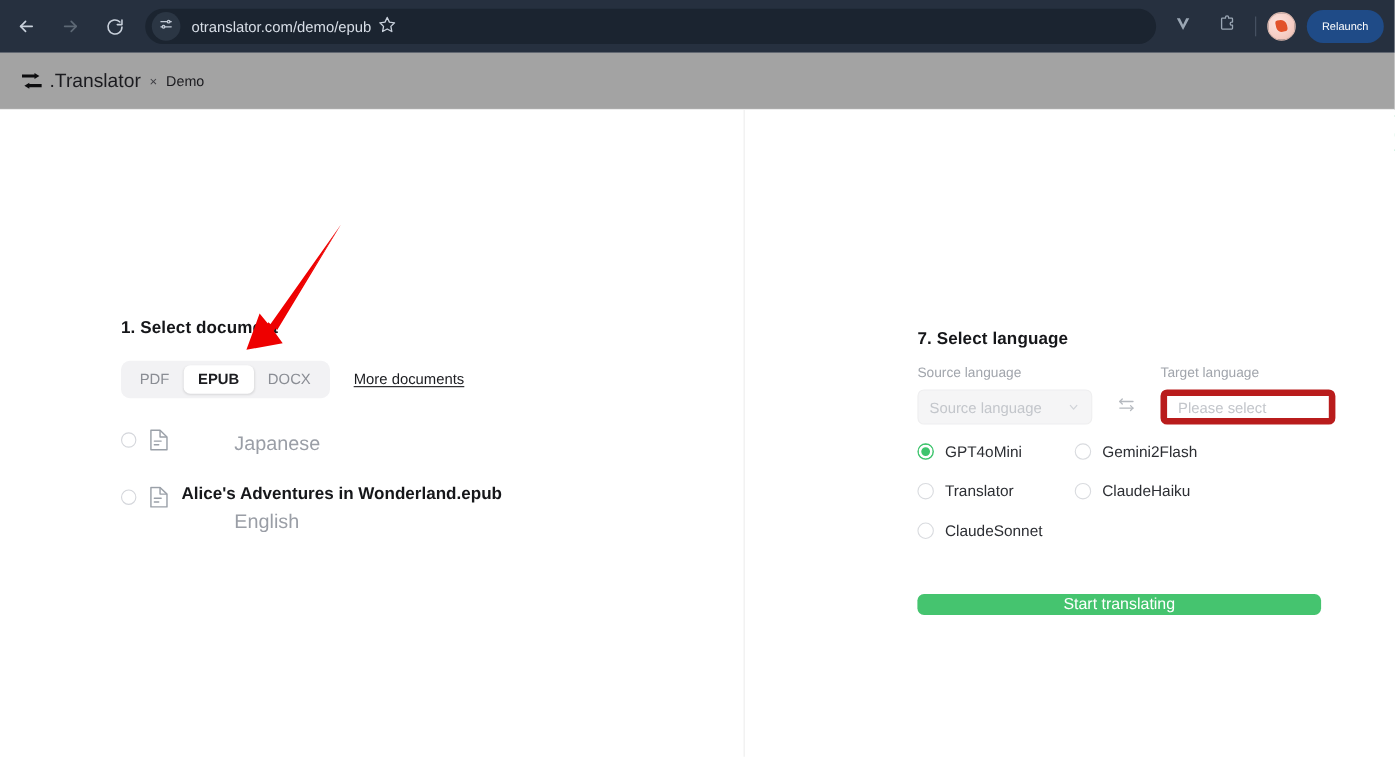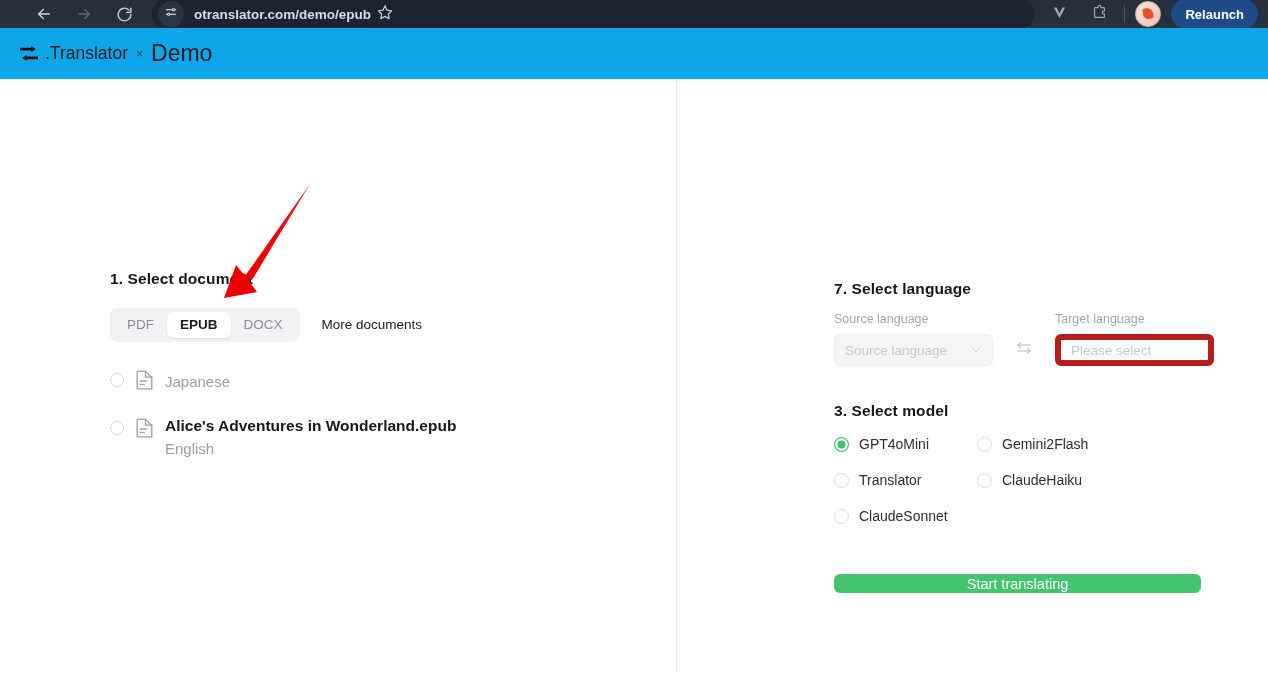--- a/index.html
+++ b/index.html
@@ -10,27 +10,26 @@
   body {
     width: 1268px;
     height: 688px;
     overflow: hidden;
     font-family: "Liberation Sans", sans-serif;
     -webkit-font-smoothing: antialiased;
   }
 
   
   .browser-bar {
-    height: 28px;
+    height: 48px;
     background: #26303f;
     display: flex;
     align-items: center;
-    padding: 0 10px 0 24px;
-    box-sizing: border-box;
-    font-weight: bold;
+    padding: 0 10px 0 4px;
+    box-sizing: border-box;
   }
   .nav-btn {
     width: 32px;
     height: 32px;
     margin: 0 4px;
     display: flex;
     align-items: center;
     justify-content: center;
     border-radius: 50%;
     color: #c9d1dc;
@@ -117,32 +116,32 @@
     background: #e2522a;
     border-radius: 2px 6px 3px 5px;
     transform: rotate(-12deg);
   }
   .relaunch-btn {
     margin-left: 10px;
     height: 30px;
     padding: 0 14px;
     background: #1f4b87;
     color: #ffffff;
-    font-size: 13px;
+    font-size: 10px;
     border-radius: 15px;
     display: flex;
     align-items: center;
     white-space: nowrap;
     flex: none;
   }
 
   
   .site-header {
     height: 52px;
-    background: #0ea5e9;
+    background: #a3a3a3;
     border-bottom: 1px solid #ececec;
     display: flex;
     align-items: center;
     padding: 0 0 0 20px;
     box-sizing: border-box;
     position: relative;
   }
   .brand {
     display: flex;
     align-items: center;
@@ -160,21 +159,21 @@
     font-size: 17.5px;
     color: #1b1b1f;
     font-weight: 400;
   }
   .brand-x {
     font-size: 12px;
     color: #3c3c42;
     padding: 0 1px;
   }
   .brand-demo {
-    font-size: 23px;
+    font-size: 13px;
     color: #1b1b1f;
   }
   .translate-cta {
     position: absolute;
     left: 1122px;
     top: 57px;
     height: 30px;
     padding: 0 18px;
     border: 1px solid #4cc98a;
     border-radius: 16px;
@@ -240,20 +239,21 @@
   .seg-item.active {
     background: #ffffff;
     color: #1b1c20;
     font-weight: 600;
     box-shadow: 0 1px 2px rgba(0,0,0,0.10);
   }
   .more-docs {
     margin-left: 22px;
     font-size: 13.5px;
     color: #1b1c20;
+    text-decoration: underline;
     text-underline-offset: 2px;
   }
 
   .file-list { margin-top: 26px; }
   .file-row {
     display: flex;
     align-items: flex-start;
     margin-bottom: 26px;
   }
   .radio-outer {
@@ -278,22 +278,23 @@
   .file-name {
     font-size: 15.5px;
     color: #16171a;
     font-weight: 600;
     white-space: nowrap;
     line-height: 1.25;
   }
   .file-name.cjk { font-weight: 500; letter-spacing: 0.2px; }
   .file-lang {
     margin-top: 5px;
-    font-size: 15px;
+    font-size: 18px;
     color: #9a9ea6;
+    margin-left: 48px;
   }
 
   
   .right-content {
     position: absolute;
     left: 157px;
     top: 200px;
     width: 380px;
   }
   .lang-row {
@@ -564,21 +565,20 @@
         </div>
 
         <div class="lang-col">
           <div class="field-label">Target language</div>
           <div class="select-box empty">
             <span>Please select</span>
           </div>
         </div>
       </div>
 
-      <div class="section-title model-title">3. Select model</div>
 
       <div class="model-grid">
         <div class="model-item">
           <div class="mradio checked"></div>
           <div class="model-label">GPT4oMini</div>
         </div>
         <div class="model-item">
           <div class="mradio"></div>
           <div class="model-label">Gemini2Flash</div>
         </div>

